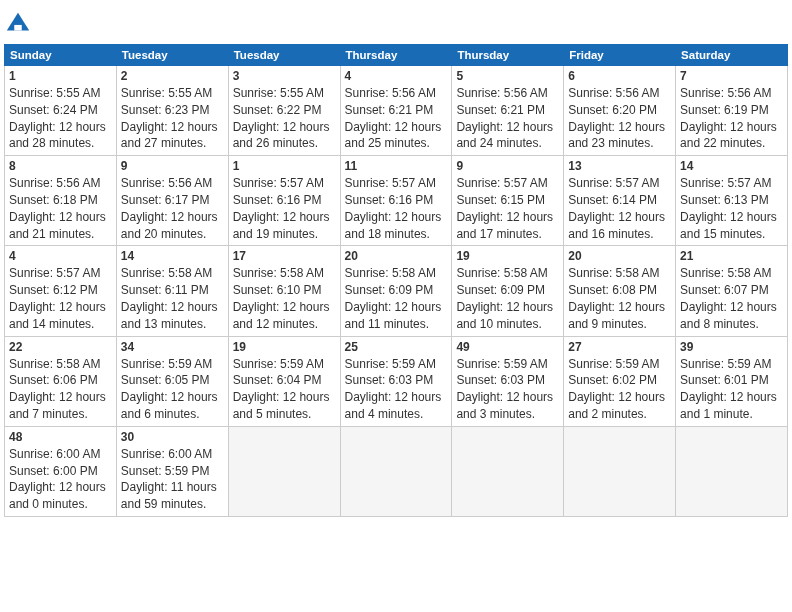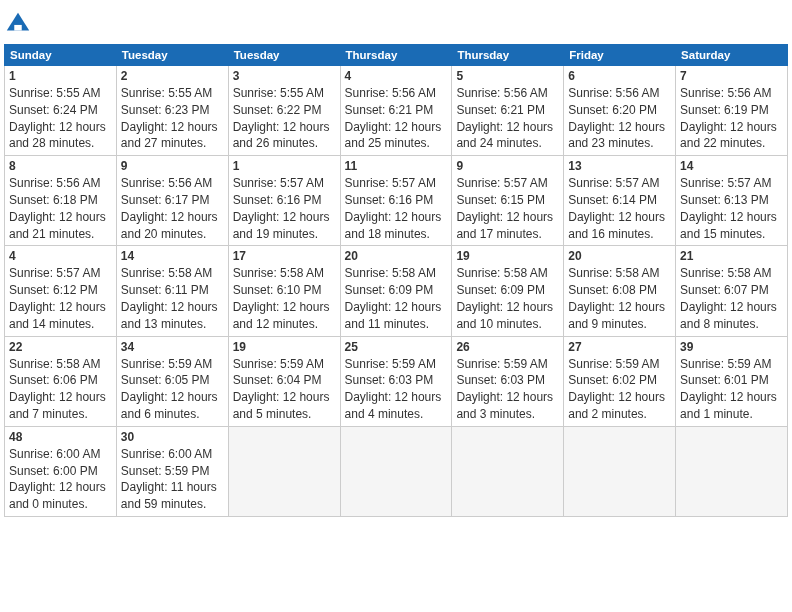--- a/index.html
+++ b/index.html
@@ -181,21 +181,21 @@
         </tr>
         <tr>
           <td><span class="day-num">22</span>
 <span class="cell-text">Sunrise: 5:58 AM<br>Sunset: 6:06 PM<br>Daylight: 12 hours and 7 minutes.</span></td>
           <td><span class="day-num">34</span>
 <span class="cell-text">Sunrise: 5:59 AM<br>Sunset: 6:05 PM<br>Daylight: 12 hours and 6 minutes.</span></td>
           <td><span class="day-num">19</span>
 <span class="cell-text">Sunrise: 5:59 AM<br>Sunset: 6:04 PM<br>Daylight: 12 hours and 5 minutes.</span></td>
           <td><span class="day-num">25</span>
 <span class="cell-text">Sunrise: 5:59 AM<br>Sunset: 6:03 PM<br>Daylight: 12 hours and 4 minutes.</span></td>
-          <td><span class="day-num">26</span>
+          <td><span class="day-num">49</span>
 <span class="cell-text">Sunrise: 5:59 AM<br>Sunset: 6:03 PM<br>Daylight: 12 hours and 3 minutes.</span></td>
           <td><span class="day-num">27</span>
 <span class="cell-text">Sunrise: 5:59 AM<br>Sunset: 6:02 PM<br>Daylight: 12 hours and 2 minutes.</span></td>
           <td><span class="day-num">39</span>
 <span class="cell-text">Sunrise: 5:59 AM<br>Sunset: 6:01 PM<br>Daylight: 12 hours and 1 minute.</span></td>
         </tr>
         <tr>
           <td><span class="day-num">48</span>
 <span class="cell-text">Sunrise: 6:00 AM<br>Sunset: 6:00 PM<br>Daylight: 12 hours and 0 minutes.</span></td>
           <td><span class="day-num">30</span>

